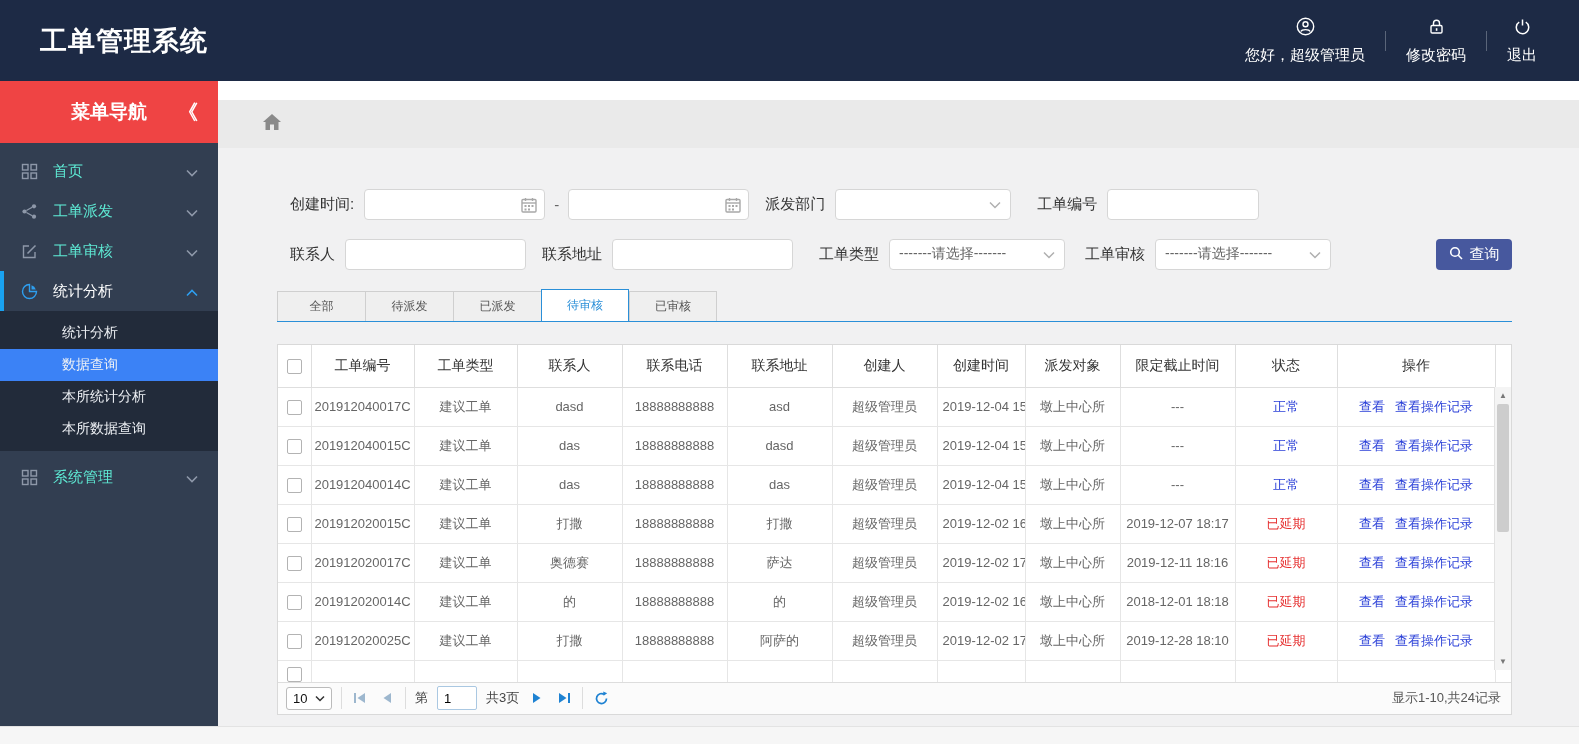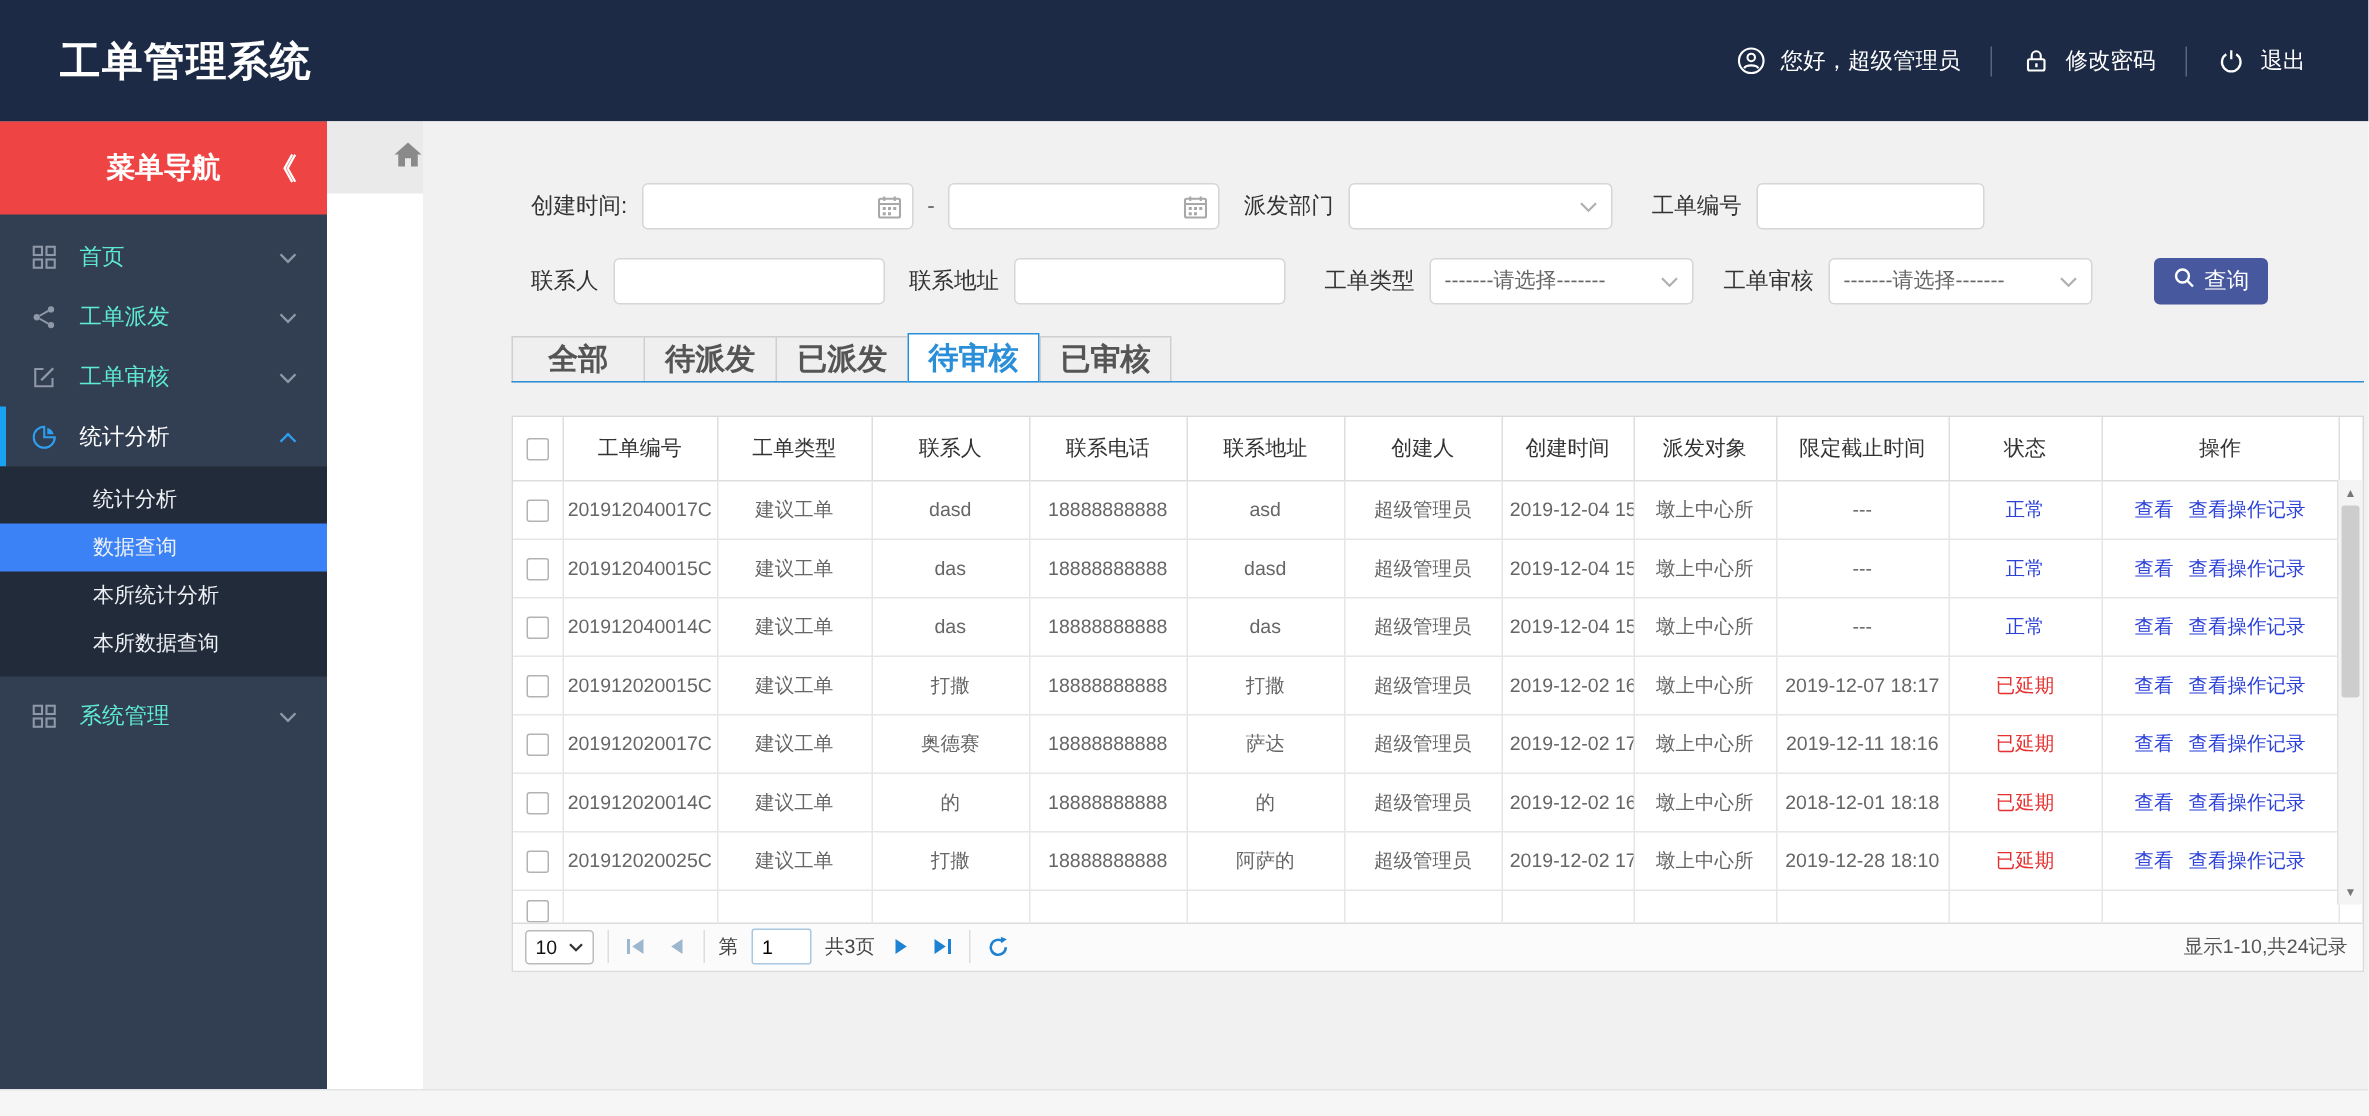--- a/index.html
+++ b/index.html
@@ -4,61 +4,61 @@
 <style>
   * { margin:0; padding:0; box-sizing:border-box; }
   html,body { width:1579px; height:744px; overflow:hidden; }
   body { font-family:"Liberation Sans","DejaVu Sans",sans-serif; background:#fff; }
   .app { width:1579px; height:744px; display:flex; flex-direction:column; }
 
   
   .topbar { height:81px; background:#1d2a45; display:flex; align-items:center; justify-content:space-between; padding:0 42px 0 40px; flex:0 0 auto; }
   .brand { color:#fff; font-size:27px; font-weight:bold; letter-spacing:1px; }
   .top-right { display:flex; align-items:center; gap:20px; color:#fff; font-size:15px; }
-  .top-item { display:flex; align-items:center; gap:10px; cursor:pointer; }
+  .top-item { display:flex; align-items:center; gap:10px; cursor:pointer;flex-direction:column; }
   .top-sep { width:1px; height:20px; background:#5a6579; }
 
   
   .layout { display:flex; height:645px; flex:0 0 auto; }
   .sidebar { width:218px; background:#323e51; display:flex; flex-direction:column; flex:0 0 auto; }
   .side-head { height:62px; background:#ef4444; display:flex; align-items:center; justify-content:center; position:relative; color:#fff; }
   .side-title { font-size:19px; font-weight:bold; }
   .collapse { position:absolute; right:22px; top:18px; font-size:20px; font-weight:bold; color:#fff; cursor:pointer; letter-spacing:-2px; }
   .menu { margin-top:8px; }
   .m-item { height:40px; display:flex; align-items:center; padding:0 20px; color:#5eead4; font-size:15px; gap:14px; cursor:pointer; }
   .m-item .chev { margin-left:auto; }
   .m-item.active { color:#fff; border-left:4px solid #19a2f1; padding-left:16px; }
   .micon { width:19px; height:19px; display:inline-flex; align-items:center; justify-content:center; }
   .submenu { background:#222b3a; padding:6px 0; }
   .s-item { height:32px; display:flex; align-items:center; padding-left:62px; color:#eef1f5; font-size:14px; cursor:pointer; }
   .s-item.active { background:#3b82f6; }
 
   
-  .main { flex:1; background:#fff; display:flex; min-width:0; }
+  .main { flex:1; background:#fff; display:flex; flex-direction:column; min-width:0; }
   .gap-white { height:19px; background:#fff; }
   .breadcrumb { height:48px; background:#eaeaea; display:flex; align-items:center; padding-left:44px; }
   .content { flex:1; background:#f1f1f2; padding-left:59px; position:relative; }
 
   
   .filters { margin-top:41px; }
   .f-row { display:flex; align-items:center; height:30px; margin-bottom:20px; font-size:15px; color:#333; }
   .f-label { margin-right:10px; white-space:nowrap; }
   .inp { background:#fff; border:1px solid #d6d6d6; border-radius:4px; height:31px; position:relative; }
   .inp input { border:none; outline:none; width:100%; height:100%; padding:0 28px 0 9px; font-size:14px; background:transparent; }
   .inp.plain input { padding-right:9px; }
   .cal { position:absolute; right:7px; top:7px; }
   .sel { background:#fff; border:1px solid #d6d6d6; border-radius:4px; height:31px; display:flex; align-items:center; padding:0 9px; color:#666; font-size:14px; cursor:pointer; }
   .sel .sel-chev { margin-left:auto; }
   .w-date { width:181px; } .w-sel { width:176px; } .w-no { width:152px; } .w-txt { width:181px; }
   .btn-search { margin-left:auto; margin-right:67px; width:76px; height:31px; background:#47589e; border:none; border-radius:4px; color:#fff; font-size:15px; display:flex; align-items:center; justify-content:center; gap:7px; cursor:pointer; }
 
   
   .tabs { margin-top:4px; display:flex; align-items:flex-end; position:relative; width:1235px; }
   .tabs:after { content:""; position:absolute; left:0; right:0; bottom:0; height:1px; background:#2a8fd8; }
-  .tab { width:88px; height:31px; background:#efefef; border:1px solid #cfcfcf; border-right:none; display:flex; align-items:center; justify-content:center; font-size:20px; color:#555; cursor:pointer;font-weight:bold; }
+  .tab { width:88px; height:31px; background:#efefef; border:1px solid #cfcfcf; border-right:none; display:flex; align-items:center; justify-content:center; font-size:12px; color:#555; cursor:pointer; }
   .tab:nth-child(5) { border-right:1px solid #cfcfcf; }
   .tab.active { background:#fff; border:1px solid #2a8fd8; color:#2a8fd8; height:33px; position:relative; z-index:2; }
 
   
   .panel { margin-top:22px; width:1235px; background:#fff; border:1px solid #d9d9d9; position:relative; }
   table { border-collapse:collapse; table-layout:fixed; width:1217px; }
   th,td { border:1px solid #e6e6e6; border-top:none; height:39px; text-align:center; font-weight:normal; overflow:hidden; white-space:nowrap; }
   th { height:42px; font-size:14px; color:#333; background:#fff; border-color:#dedede; }
   td { font-size:13px; color:#666; }
   th:first-child, td:first-child { border-left:none; }

